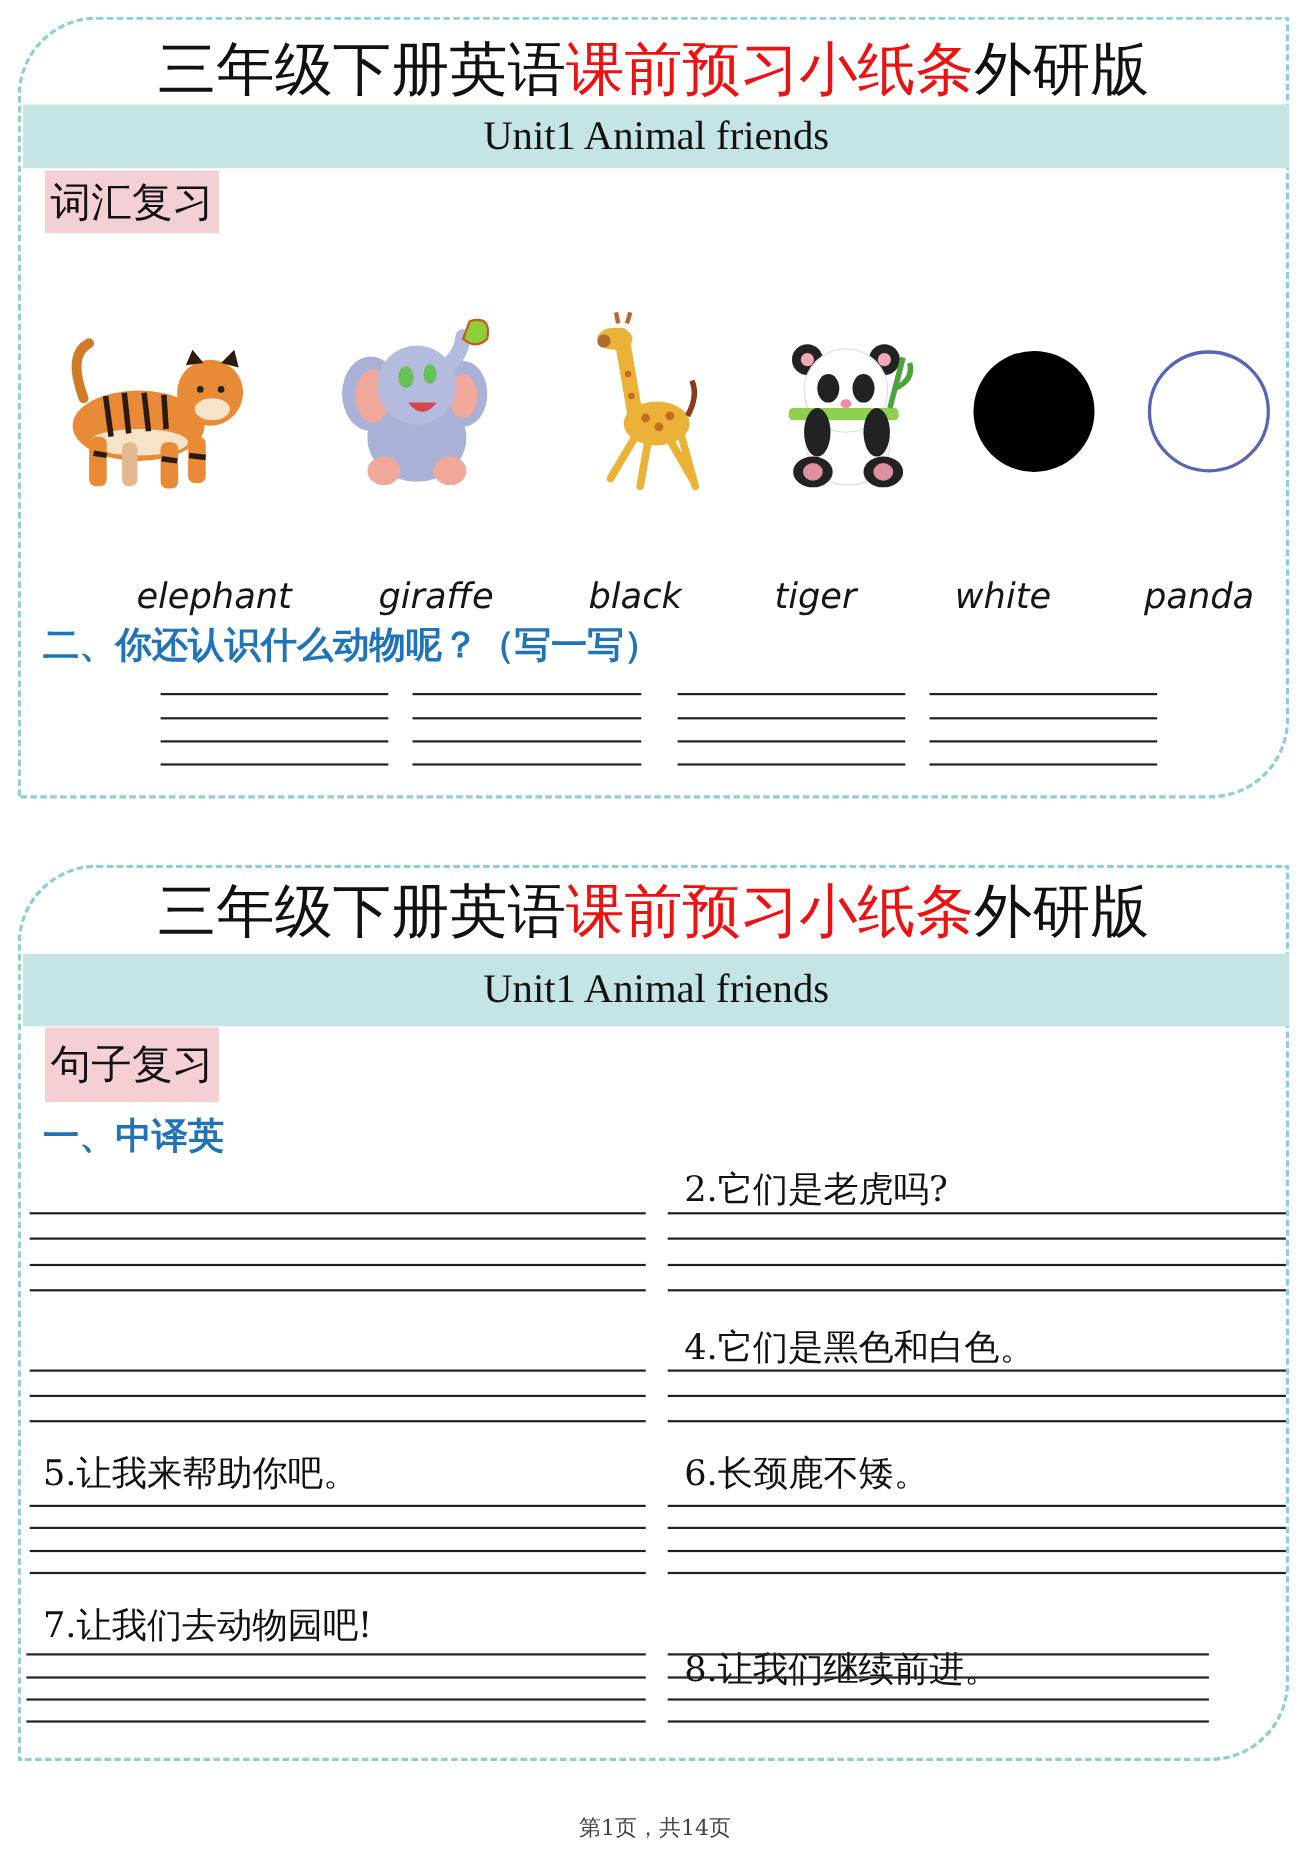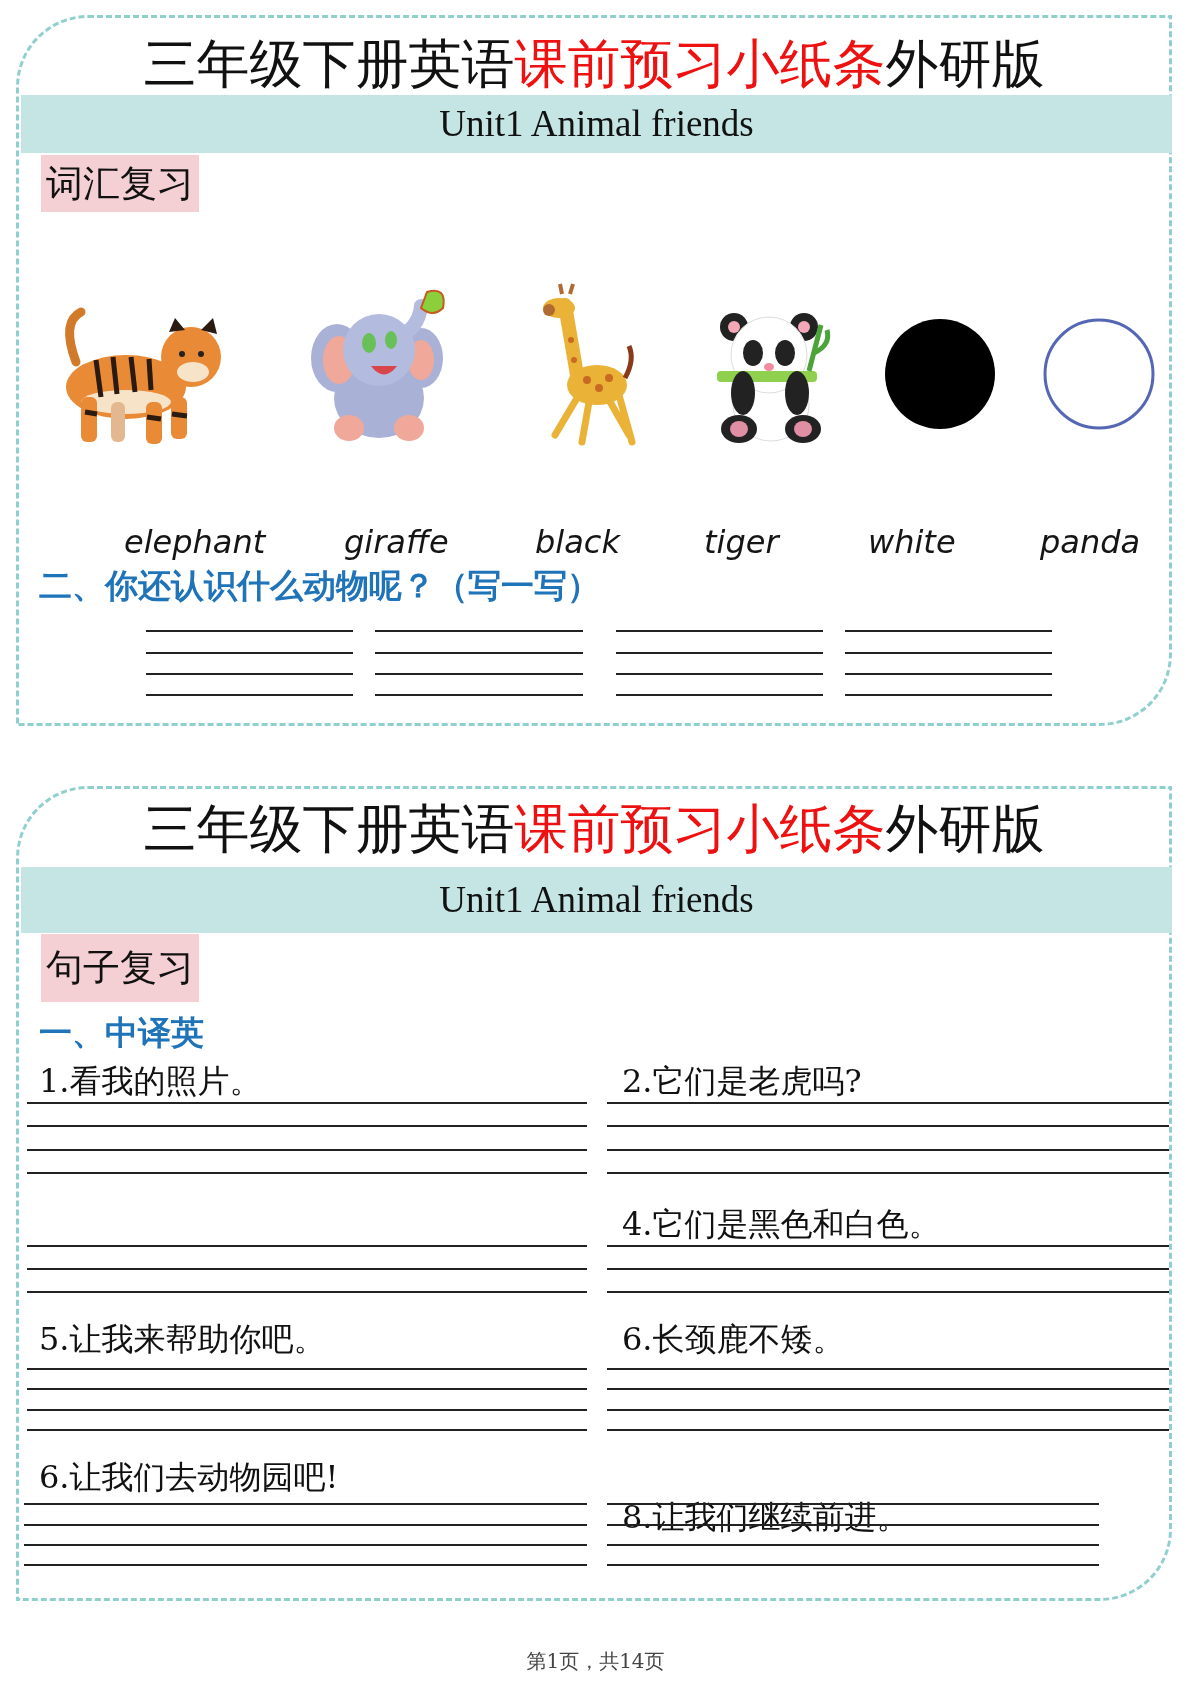--- a/index.html
+++ b/index.html
@@ -158,26 +158,25 @@
     <div class="wline" style="left:826px; width:207px; top:676px;"></div>
   </div>
 </div>
 
 <div id="card2" class="card">
   <div class="title" style="top:10px;"><span>三年级下册英语</span><span class="red">课前预习小纸条</span><span>外研版</span></div>
   <div class="band" style="top:78px; height:66px; line-height:66px;">Unit1 Animal friends</div>
   <div class="pink" style="top:145px; height:68px; line-height:68px;">句子复习</div>
   <div class="blue-h" style="top:224px;">一、中译英</div>
 
-  <div class="item-text" style="left:20px; top:272px;">1.看我的照片。</div>
   <div class="item-text" style="left:603px; top:272px;">2.它们是老虎吗?</div>
   <div class="item-text" style="left:603px; top:415px;">4.它们是黑色和白色。</div>
   <div class="item-text" style="left:20px; top:530px;">5.让我来帮助你吧。</div>
   <div class="item-text" style="left:603px; top:530px;">6.长颈鹿不矮。</div>
-  <div class="item-text" style="left:20px; top:668px;">6.让我们去动物园吧!</div>
+  <div class="item-text" style="left:20px; top:668px;">7.让我们去动物园吧!</div>
   <div class="item-text" style="left:603px; top:668px;margin-top:40px;">8.让我们继续前进。</div>
 
   <div>
 
     <div class="wline" style="left:8px; width:560px; top:313px;"></div>
     <div class="wline" style="left:8px; width:560px; top:336px;"></div>
     <div class="wline" style="left:8px; width:560px; top:360px;"></div>
     <div class="wline" style="left:8px; width:560px; top:383px;"></div>
     <div class="wline" style="left:588px; width:562px; top:313px;"></div>
     <div class="wline" style="left:588px; width:562px; top:336px;"></div>

